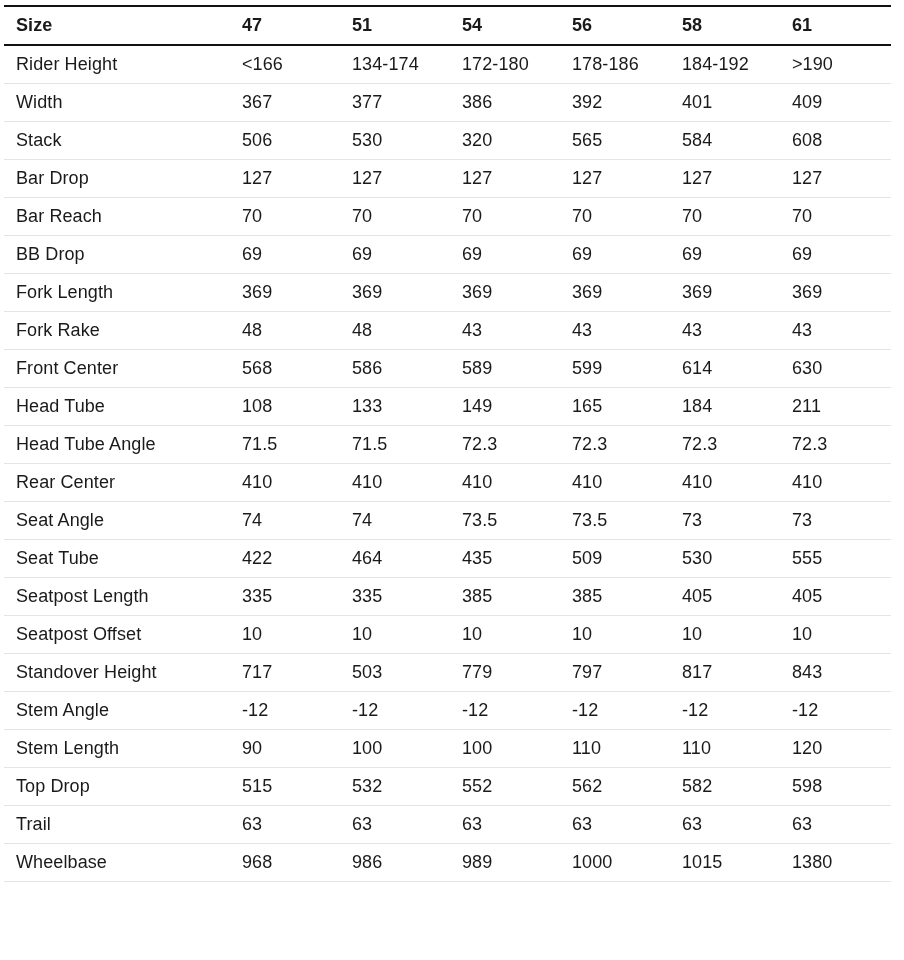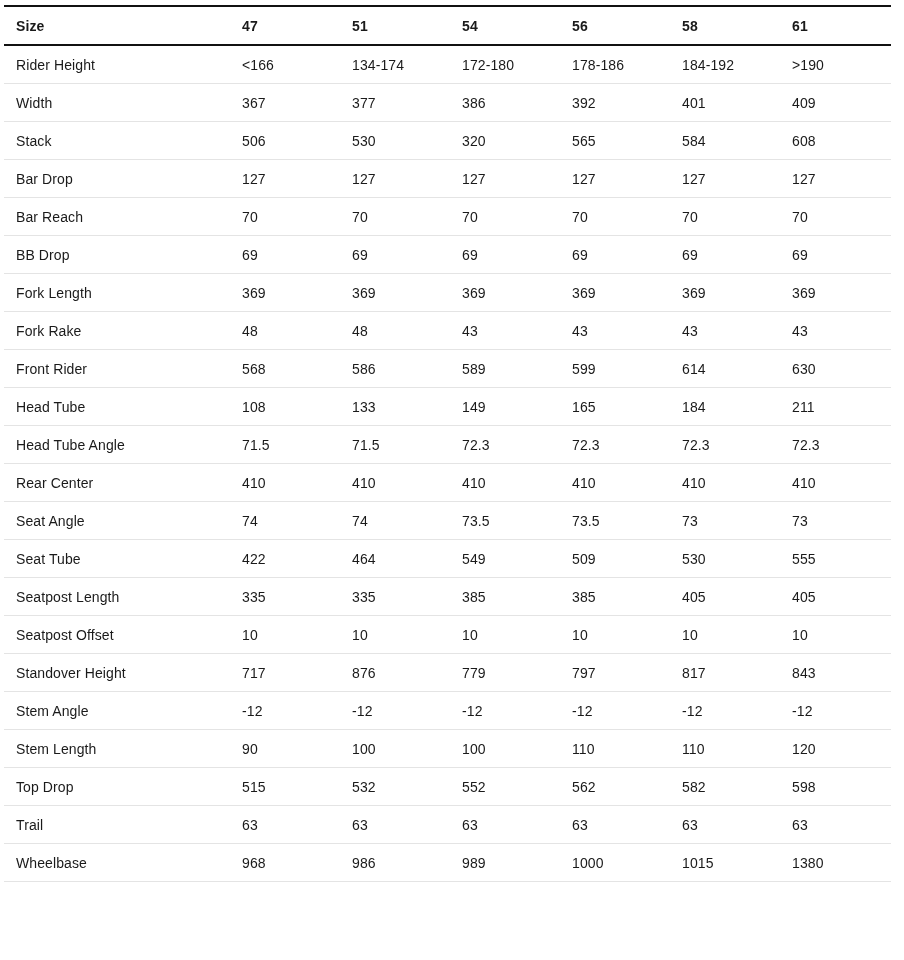--- a/index.html
+++ b/index.html
@@ -15,21 +15,21 @@
   .table-wrap {
     position: absolute;
     left: 4px;
     top: 5px;
     width: 887px;
   }
   table.geometry-table {
     border-collapse: collapse;
     table-layout: fixed;
     width: 887px;
-    font-size: 14px;
+    font-size: 18px;
     letter-spacing: 0.1px;
   }
   col.c-label { width: 238px; }
   col.c-val   { width: 110px; }
   col.c-last  { width: 99px; }
 
   thead th {
     height: 37px;
     text-align: left;
     vertical-align: middle;
@@ -142,21 +142,21 @@
         <tr>
           <th class="first-col">Fork Rake</th>
           <td>48</td>
           <td>48</td>
           <td>43</td>
           <td>43</td>
           <td>43</td>
           <td>43</td>
         </tr>
         <tr>
-          <th class="first-col">Front Rider</th>
+          <th class="first-col">Front Center</th>
           <td>568</td>
           <td>586</td>
           <td>589</td>
           <td>599</td>
           <td>614</td>
           <td>630</td>
         </tr>
         <tr>
           <th class="first-col">Head Tube</th>
           <td>108</td>
@@ -190,21 +190,21 @@
           <td>74</td>
           <td>73.5</td>
           <td>73.5</td>
           <td>73</td>
           <td>73</td>
         </tr>
         <tr>
           <th class="first-col">Seat Tube</th>
           <td>422</td>
           <td>464</td>
-          <td>549</td>
+          <td>435</td>
           <td>509</td>
           <td>530</td>
           <td>555</td>
         </tr>
         <tr>
           <th class="first-col">Seatpost Length</th>
           <td>335</td>
           <td>335</td>
           <td>385</td>
           <td>385</td>
@@ -216,21 +216,21 @@
           <td>10</td>
           <td>10</td>
           <td>10</td>
           <td>10</td>
           <td>10</td>
           <td>10</td>
         </tr>
         <tr>
           <th class="first-col">Standover Height</th>
           <td>717</td>
-          <td>876</td>
+          <td>503</td>
           <td>779</td>
           <td>797</td>
           <td>817</td>
           <td>843</td>
         </tr>
         <tr>
           <th class="first-col">Stem Angle</th>
           <td>-12</td>
           <td>-12</td>
           <td>-12</td>

